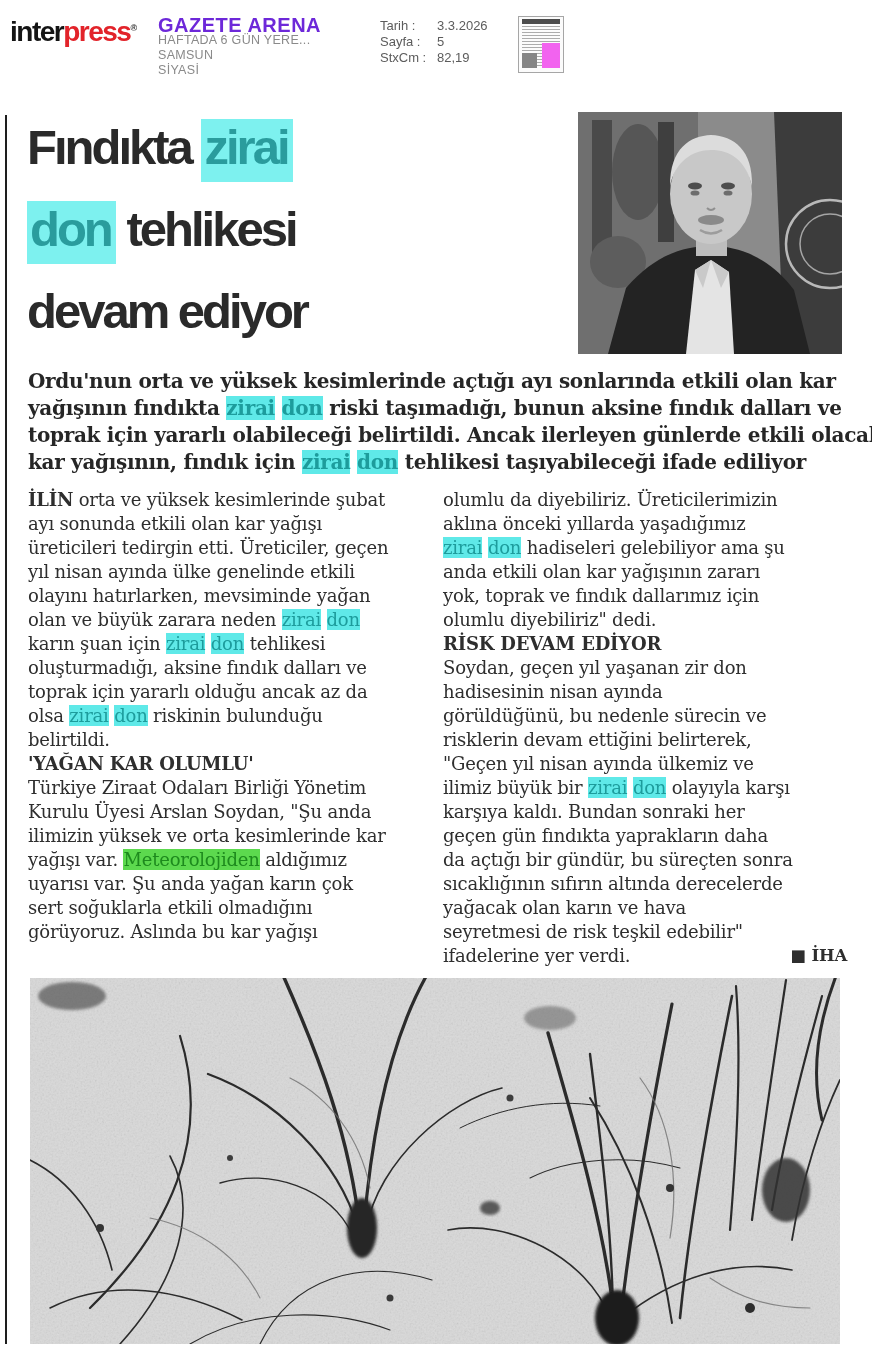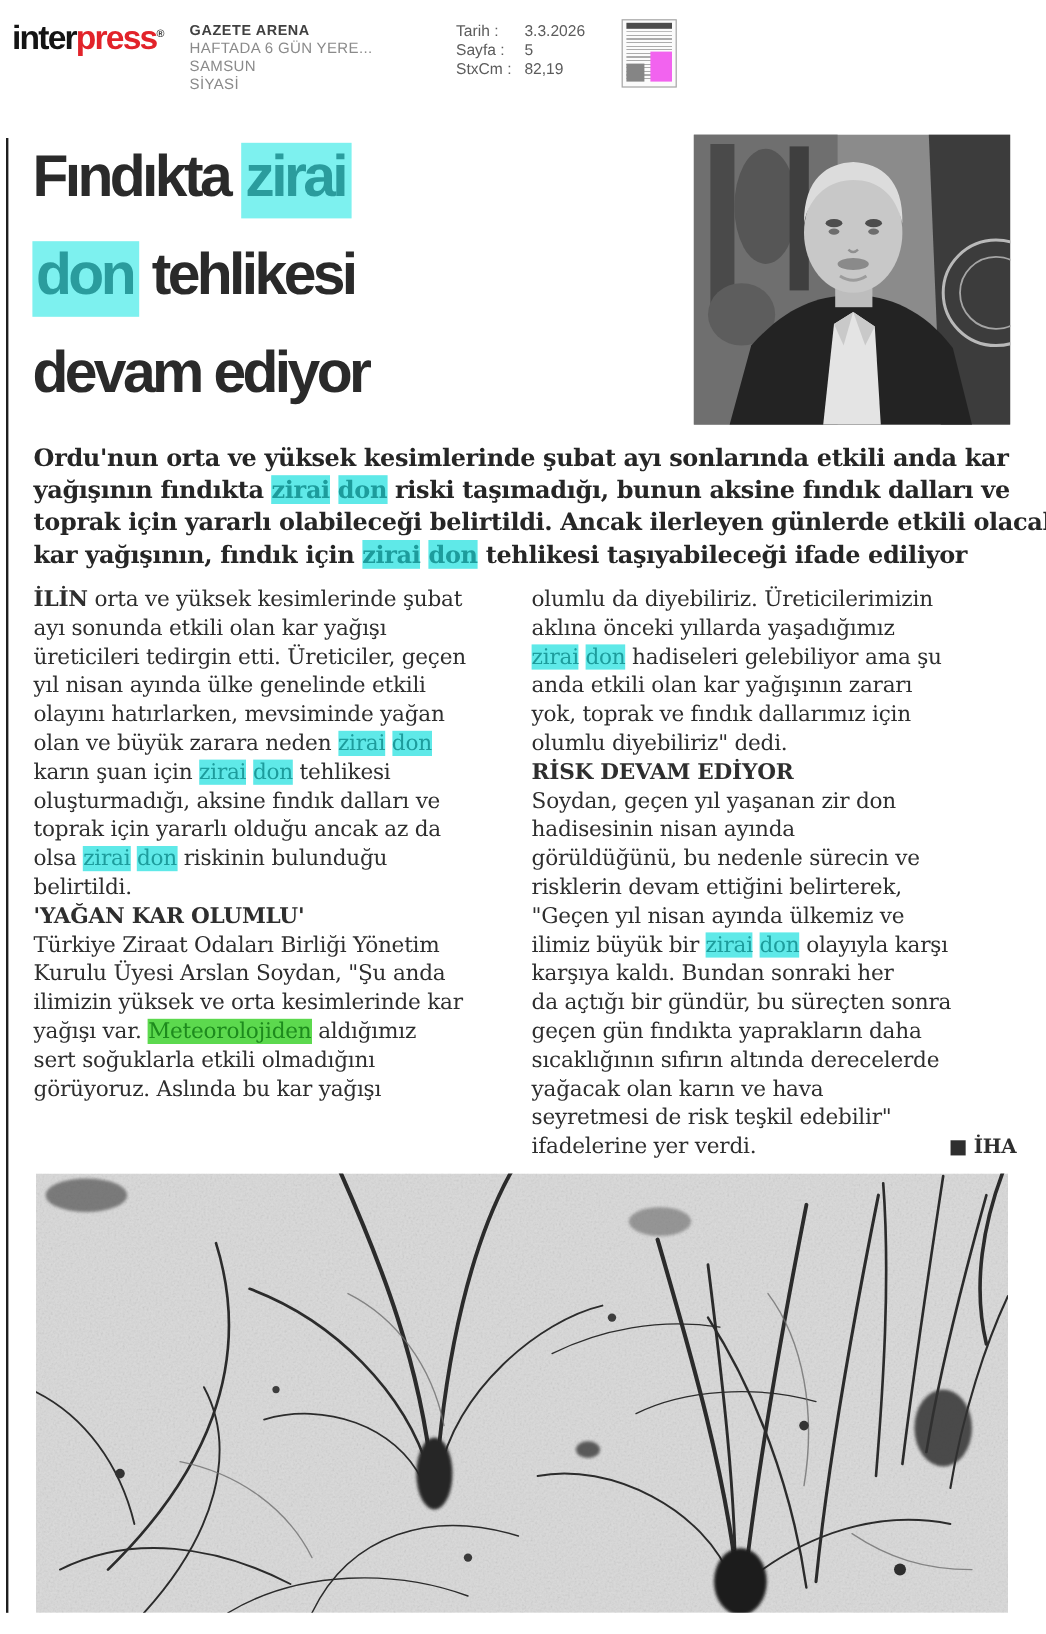--- a/index.html
+++ b/index.html
@@ -5,21 +5,21 @@
   html,body{margin:0;padding:0;background:#ffffff;}
   .page{position:relative;width:872px;height:1362px;background:#fff;overflow:hidden;
         font-family:"Liberation Sans",sans-serif;margin-top:12px;}
 
   
   .logo{position:absolute;left:10px;top:4px;font-size:28px;font-weight:bold;
         letter-spacing:-1.5px;color:#141414;}
   .logo .press{color:var(--logo-red);}
   .logo .reg{font-size:9px;vertical-align:super;color:#333;letter-spacing:0;}
   .pub{position:absolute;left:158px;top:6px;line-height:15px;}
-  .pub-name{font-size:12px;font-weight:bold;color:#404040;letter-spacing:.5px;}
+  .pub-name{font-size:20px;font-weight:bold;color:#6d28d9;letter-spacing:.5px;}
   .pub-line{font-size:12.5px;color:#8a8a8a;letter-spacing:.3px;}
   .meta{position:absolute;left:380px;top:6px;font-size:13px;color:#5c5c5c;line-height:16px;}
   .meta-row{display:flex;}
   .meta-label{width:57px;}
   .thumb{position:absolute;left:518px;top:4px;width:46px;height:57px;background:#fbfbfb;
          border:1px solid #a6a6a6;box-sizing:border-box;}
   .thumb-head{position:absolute;top:2px;left:3px;right:3px;height:5px;background:#4c4c4c;}
   .thumb-lines{position:absolute;top:9px;left:3px;right:3px;bottom:4px;
          background:repeating-linear-gradient(#9d9d9d 0 1px,transparent 1px 3px);opacity:.85;}
   .thumb-photo{position:absolute;left:3px;bottom:4px;width:15px;height:15px;background:#858585;}
@@ -116,21 +116,21 @@
     <ellipse cx="117" cy="74" rx="7" ry="3.4" fill="#4d4d4d"></ellipse>
     <ellipse cx="150" cy="74" rx="7" ry="3.4" fill="#4d4d4d"></ellipse>
     <ellipse cx="117" cy="81" rx="4.5" ry="2.6" fill="#6d6d6d"></ellipse>
     <ellipse cx="150" cy="81" rx="4.5" ry="2.6" fill="#6d6d6d"></ellipse>
     <path d="M129,96 q4,4 8,0" stroke="#8f8f8f" stroke-width="2" fill="none"></path>
     <ellipse cx="133" cy="108" rx="13" ry="5" fill="#8a8a8a"></ellipse>
     <path d="M122,118 q11,7 22,0" stroke="#9c9c9c" stroke-width="2.5" fill="none"></path>
   </svg>
 
   <div class="lead">
-      <div class="ln"><span>Ordu'nun orta ve yüksek kesimlerinde şubat ayı sonlarında etkili anda kar</span></div>
+      <div class="ln"><span>Ordu'nun orta ve yüksek kesimlerinde açtığı ayı sonlarında etkili olan kar</span></div>
       <div class="ln"><span>yağışının fındıkta </span><span class="seg-cy">zirai</span><span> </span><span class="seg-cy">don</span><span> riski taşımadığı, bunun aksine fındık dalları ve</span></div>
       <div class="ln"><span>toprak için yararlı olabileceği belirtildi. Ancak ilerleyen günlerde etkili olacak</span></div>
       <div class="ln"><span>kar yağışının, fındık için </span><span class="seg-cy">zirai</span><span> </span><span class="seg-cy">don</span><span> tehlikesi taşıyabileceği ifade ediliyor</span></div>
     </div>
 
   <div class="col col-left">
       <div class="ln"><span class="seg-b">İLİN</span><span> orta ve yüksek kesimlerinde şubat</span></div>
       <div class="ln"><span>ayı sonunda etkili olan kar yağışı</span></div>
       <div class="ln"><span>üreticileri tedirgin etti. Üreticiler, geçen</span></div>
       <div class="ln"><span>yıl nisan ayında ülke genelinde etkili</span></div>
@@ -139,40 +139,41 @@
       <div class="ln"><span>karın şuan için </span><span class="seg-cy">zirai</span><span> </span><span class="seg-cy">don</span><span> tehlikesi</span></div>
       <div class="ln"><span>oluşturmadığı, aksine fındık dalları ve</span></div>
       <div class="ln"><span>toprak için yararlı olduğu ancak az da</span></div>
       <div class="ln"><span>olsa </span><span class="seg-cy">zirai</span><span> </span><span class="seg-cy">don</span><span> riskinin bulunduğu</span></div>
       <div class="ln"><span>belirtildi.</span></div>
       <div class="ln"><span class="seg-b">'YAĞAN KAR OLUMLU'</span></div>
       <div class="ln"><span>Türkiye Ziraat Odaları Birliği Yönetim</span></div>
       <div class="ln"><span>Kurulu Üyesi Arslan Soydan, "Şu anda</span></div>
       <div class="ln"><span>ilimizin yüksek ve orta kesimlerinde kar</span></div>
       <div class="ln"><span>yağışı var. </span><span class="seg-gr">Meteorolojiden</span><span> aldığımız</span></div>
+      <div class="ln"><span>uyarısı var. Şu anda yağan karın çok</span></div>
       <div class="ln"><span>sert soğuklarla etkili olmadığını</span></div>
       <div class="ln"><span>görüyoruz. Aslında bu kar yağışı</span></div>
     </div>
   <div class="col col-right">
       <div class="ln"><span>olumlu da diyebiliriz. Üreticilerimizin</span></div>
       <div class="ln"><span>aklına önceki yıllarda yaşadığımız</span></div>
       <div class="ln"><span class="seg-cy">zirai</span><span> </span><span class="seg-cy">don</span><span> hadiseleri gelebiliyor ama şu</span></div>
       <div class="ln"><span>anda etkili olan kar yağışının zararı</span></div>
       <div class="ln"><span>yok, toprak ve fındık dallarımız için</span></div>
       <div class="ln"><span>olumlu diyebiliriz" dedi.</span></div>
       <div class="ln"><span class="seg-b">RİSK DEVAM EDİYOR</span></div>
       <div class="ln"><span>Soydan, geçen yıl yaşanan zir don</span></div>
       <div class="ln"><span>hadisesinin nisan ayında</span></div>
       <div class="ln"><span>görüldüğünü, bu nedenle sürecin ve</span></div>
       <div class="ln"><span>risklerin devam ettiğini belirterek,</span></div>
       <div class="ln"><span>"Geçen yıl nisan ayında ülkemiz ve</span></div>
       <div class="ln"><span>ilimiz büyük bir </span><span class="seg-cy">zirai</span><span> </span><span class="seg-cy">don</span><span> olayıyla karşı</span></div>
       <div class="ln"><span>karşıya kaldı. Bundan sonraki her</span></div>
+      <div class="ln"><span>geçen gün fındıkta yaprakların daha</span></div>
       <div class="ln"><span>da açtığı bir gündür, bu süreçten sonra</span></div>
-      <div class="ln"><span>geçen gün fındıkta yaprakların daha</span></div>
       <div class="ln"><span>sıcaklığının sıfırın altında derecelerde</span></div>
       <div class="ln"><span>yağacak olan karın ve hava</span></div>
       <div class="ln"><span>seyretmesi de risk teşkil edebilir"</span></div>
       <div class="ln"><span>ifadelerine yer verdi.</span><span class="seg-src">■ İHA</span></div>
     </div>
 
   <svg class="photo-snow" viewBox="0 0 810 366" preserveAspectRatio="none" xmlns="http://www.w3.org/2000/svg">
     <defs>
       <filter id="grain" x="0" y="0" width="100%" height="100%">
         <feTurbulence type="fractalNoise" baseFrequency="0.55" numOctaves="2" result="n"></feTurbulence>

